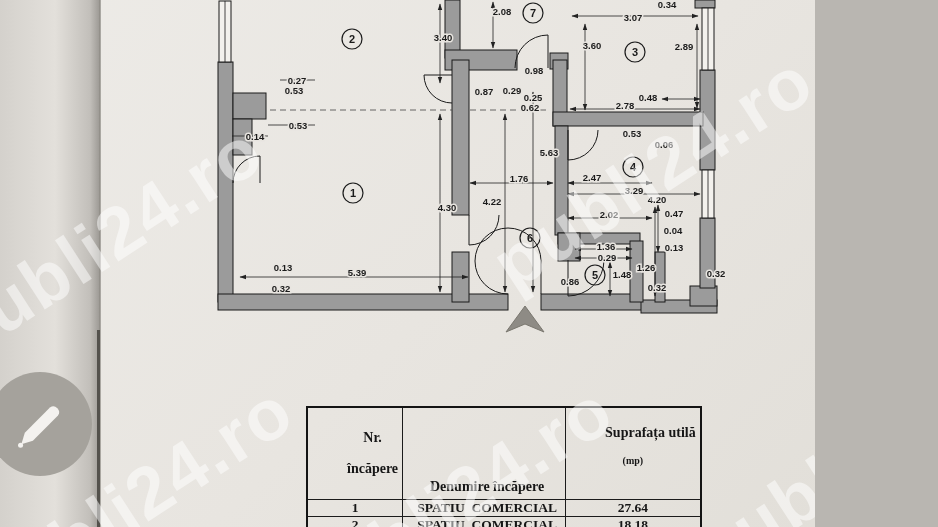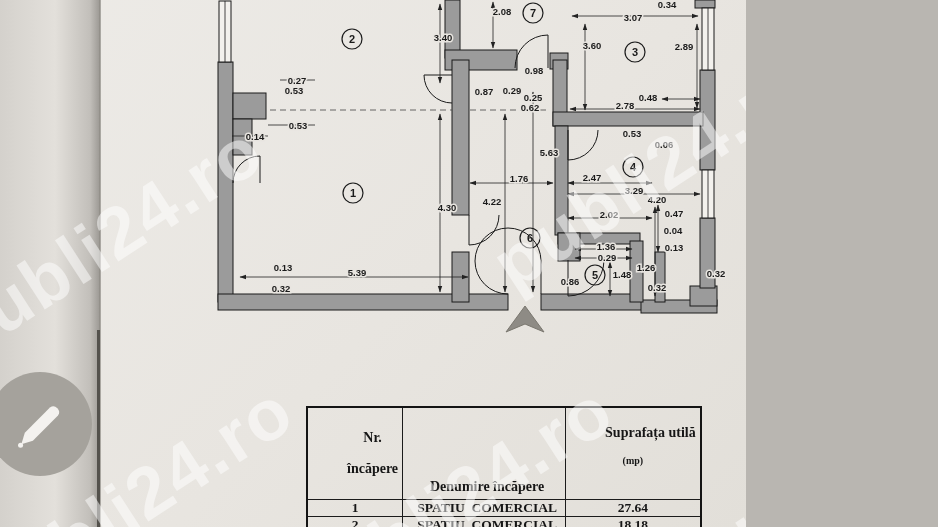--- a/index.html
+++ b/index.html
@@ -1,16 +1,16 @@
 <!DOCTYPE html>
 <html><head>
 <meta charset="utf-8">
 <style>
   html,body{margin:0;padding:0;background:#b9b6b1;}
-  .scene{position:relative;width:746px;height:527px;overflow:hidden;
+  .scene{position:relative;width:815px;height:527px;overflow:hidden;
          background:linear-gradient(135deg,#edebe7 0%,#e8e5e0 55%,#e2dfd9 100%);
          font-family:"Liberation Sans",sans-serif;}
   
   .left-strip{position:absolute;left:0;top:0;width:100px;height:527px;
       background:linear-gradient(90deg,#d4d1cc 0%,#e3e0db 55%,#c2bfba 90%,#9b9893 100%);}
   .fold-line{position:absolute;left:99px;top:0;width:2px;height:527px;background:#8f8c86;opacity:.7;}
   .fold-line-dark{position:absolute;left:97px;top:330px;width:3px;height:197px;background:#53514c;}
   
   .right-line{position:absolute;left:851px;top:0;width:2px;height:527px;background:#45433f;}
   .right-strip{position:absolute;left:853px;top:0;width:53px;height:527px;

